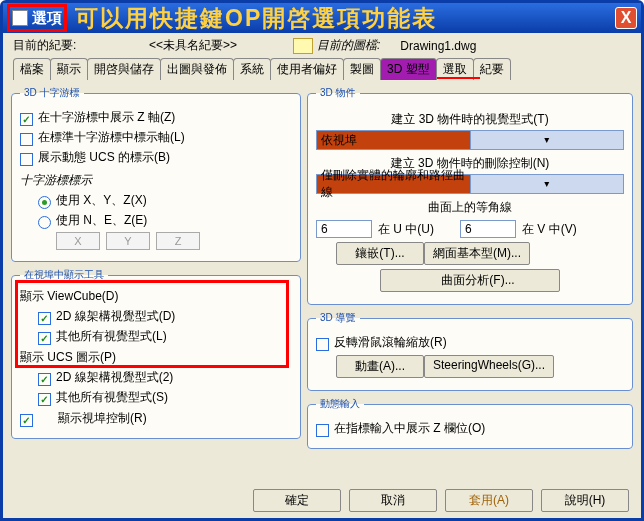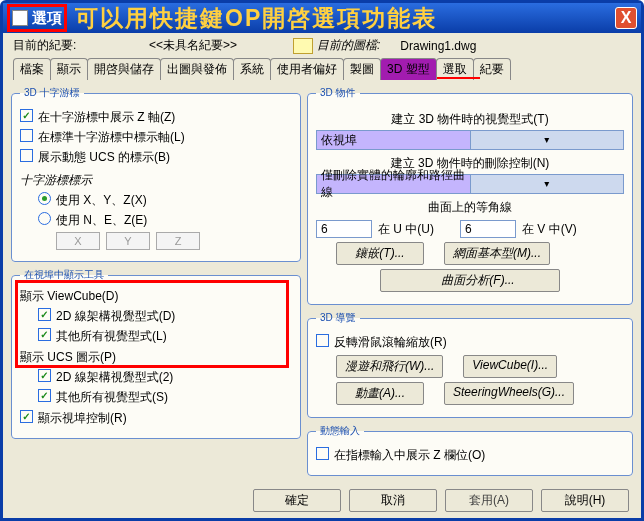--- a/index.html
+++ b/index.html
@@ -17,41 +17,41 @@
 .hdr .ficon{width:20px;height:16px;background:#fffab0;border:1px solid #c0a030;margin-right:4px;}
 .tabs{display:flex;padding:0 10px;font-size:12px;}
 .tab{border:1px solid #888;border-bottom:none;padding:2px 6px;margin-right:-1px;background:#ece9d8;border-radius:4px 4px 0 0;white-space:nowrap;}
 .tab.sel{background:#a21caf;position:relative;z-index:2;}
 .tab-ul{position:absolute;height:2px;background:red;width:50px;}
 .body{display:flex;padding:6px 8px 4px;}
 .col{flex:1;}
 .col.l{flex:0 0 290px;margin-right:6px;}
 fieldset{border:1px solid #6a8fd0;border-radius:4px;padding:6px 8px 8px;margin-bottom:6px;font-size:12px;background:#fdfcf6;}
 legend{color:#1b4fb0;padding:0 4px;font-size:10px;}
-.row{display:flex;align-items:flex-start;margin:3px 0;}
+.row{display:flex;align-items:flex-end;margin:3px 0;}
 .chk,.rdo{width:13px;height:13px;border:1px solid #2a6de0;margin-right:5px;display:inline-flex;align-items:center;justify-content:center;font-size:10px;color:#1a8a1a;}
 .rdo{border-radius:50%;}
 .rdo.on::after{content:"";width:5px;height:5px;background:#2a9a2a;border-radius:50%;}
 .chk.on::after{content:"✓";font-weight:bold;}
 .xin{width:44px;height:18px;border:1px solid #aaa;background:#f4f4f4;margin-right:6px;text-align:center;color:#999;font-size:11px;line-height:16px;}
 .sub{margin-left:18px;}
 .subt{margin:6px 0 2px;font-style:italic;}
 .redbox{position:absolute;border:3px solid red;pointer-events:none;}
-.sel-drop{display:flex;border:1px solid #7a9acd;height:20px;background:#c4b5fd;align-items:center;}
+.sel-drop{display:flex;border:1px solid #7a9acd;height:20px;background:#c2410c;align-items:center;}
 .sel-drop span{flex:1;padding:0 4px;font-size:12px;}
 .sel-drop .ar{width:16px;height:18px;background:#cdd9ee;border-left:1px solid #7a9acd;text-align:center;font-size:10px;line-height:18px;}
 .txtlab{font-size:12px;margin:5px 0 2px;text-align:center;}
 .inline{display:flex;align-items:center;gap:6px;font-size:12px;margin:4px 0;}
 .ninput{width:56px;height:18px;border:1px solid #7a9acd;background:#fff;padding:0 4px;font-size:12px;}
 .btn{border:1px solid #888;background:#ece9d8;padding:2px 8px;font-size:12px;border-radius:2px;min-width:88px;text-align:center;white-space:nowrap;}
 .btn.lng{min-width:180px;padding-left:24px;}
-.btn-row{display:flex;gap:20px;margin:4px 0 4px 20px;font-style:italic;}
+.btn-row{display:flex;margin:4px 0 4px 20px;}
 .btn-row.c{justify-content:center;margin-left:0;}
 .footer{position:absolute;bottom:6px;right:12px;display:flex;gap:8px;margin-left:13px;}
-.btn.dis{color:#404040;}
+.btn.dis{color:#a16207;}
 </style>
 </head>
 <body>
 
 <div class="win">
  <div class="titlebar">
   <div class="t-hl">
    <span class="t-ico"></span>
    <span class="t-lab">選項</span>
   </div>
@@ -126,21 +126,21 @@
           </div>
     <div style="margin-top:4px;">顯示 UCS 圖示(P)</div>
     <div class="row sub">
             <span class="chk on"></span>
             <span>2D 線架構視覺型式(2)</span>
           </div>
     <div class="row sub">
             <span class="chk on"></span>
             <span>其他所有視覺型式(S)</span>
           </div>
-    <div class="row" style="margin-top:4px;">
+    <div class="row" style="margin-top:4px;gap:20px;">
             <span class="chk on"></span>
             <span>顯示視埠控制(R)</span>
           </div>
    </fieldset>
    <div class="redbox" style="left:12px;top:277px;width:274px;height:88px;"></div>
   </div>
 
   <div class="col">
    <fieldset>
     <legend>3D 物件</legend>
@@ -170,24 +170,20 @@
           </div>
    </fieldset>
 
    <fieldset>
     <legend>3D 導覽</legend>
     <div class="row">
             <span class="chk"></span>
             <span>反轉滑鼠滾輪縮放(R)</span>
           </div>
     <div class="btn-row">
-     <div class="btn">漫遊和飛行(W)...</div>
-     <div class="btn">ViewCube(I)...</div>
-    </div>
-    <div class="btn-row">
      <div class="btn">動畫(A)...</div>
      <div class="btn">SteeringWheels(G)...</div>
     </div>
    </fieldset>
 
    <fieldset>
     <legend>動態輸入</legend>
     <div class="row">
             <span class="chk"></span>
             <span>在指標輸入中展示 Z 欄位(O)</span>

